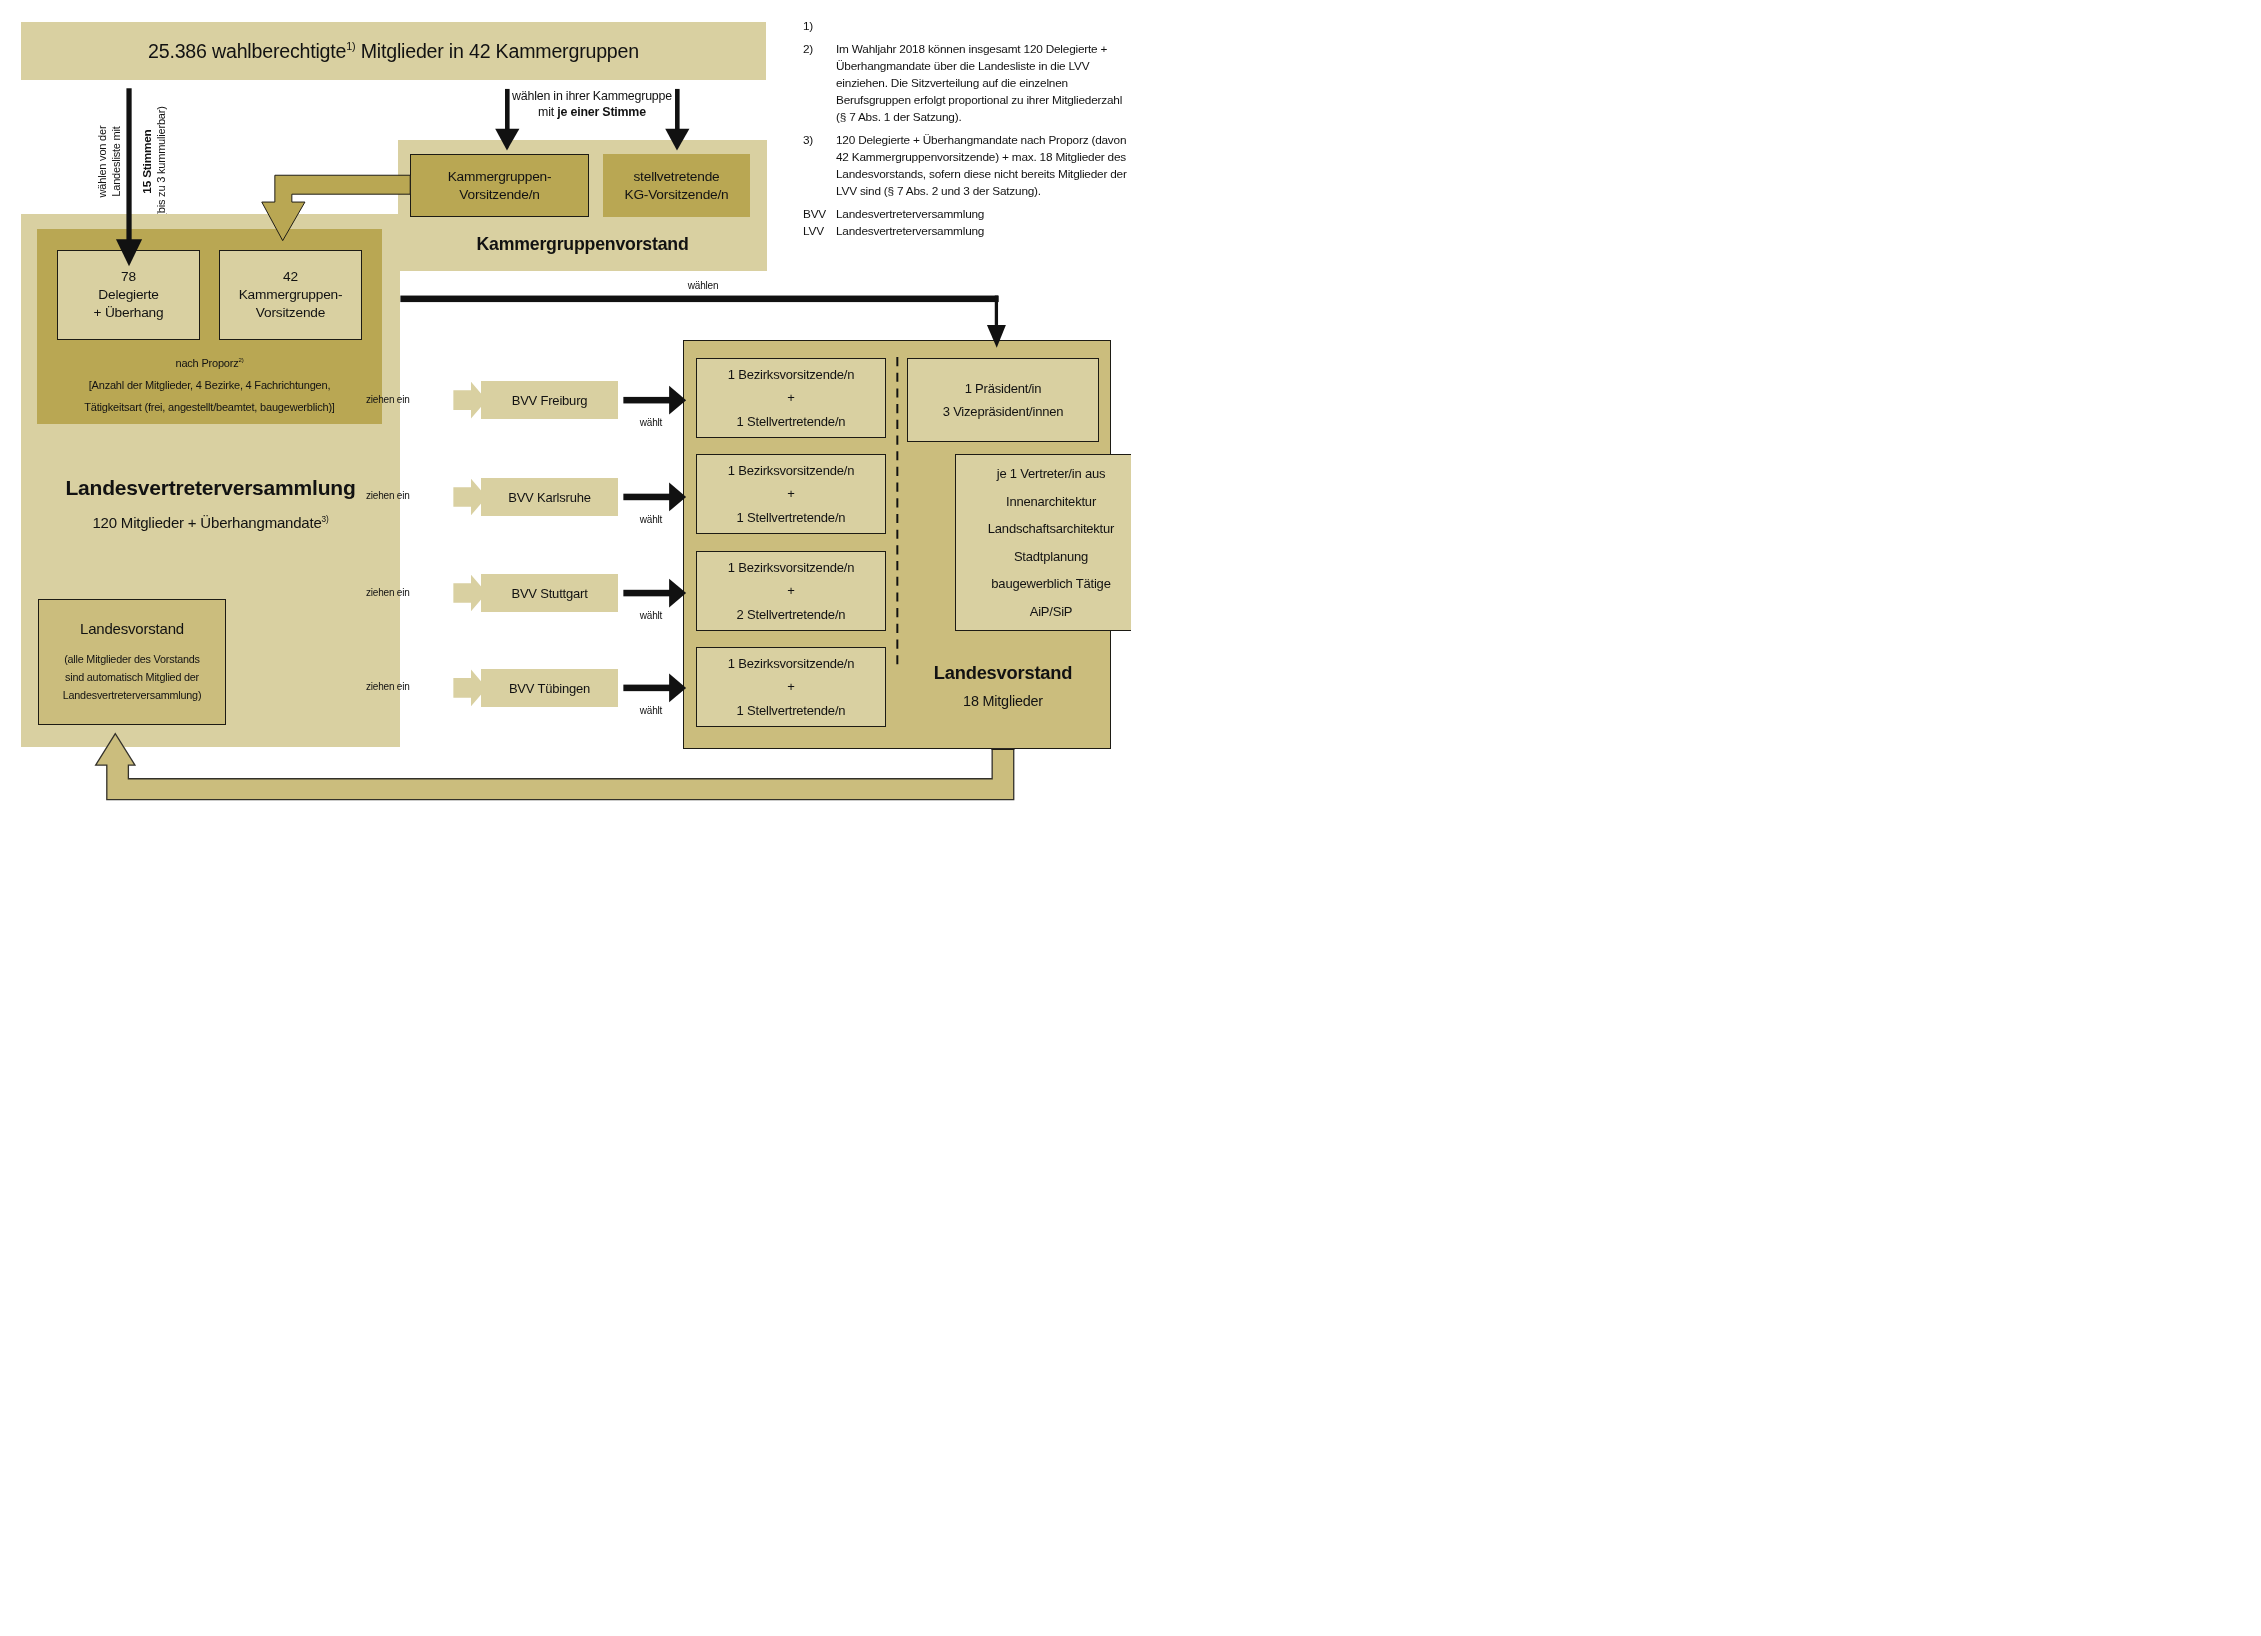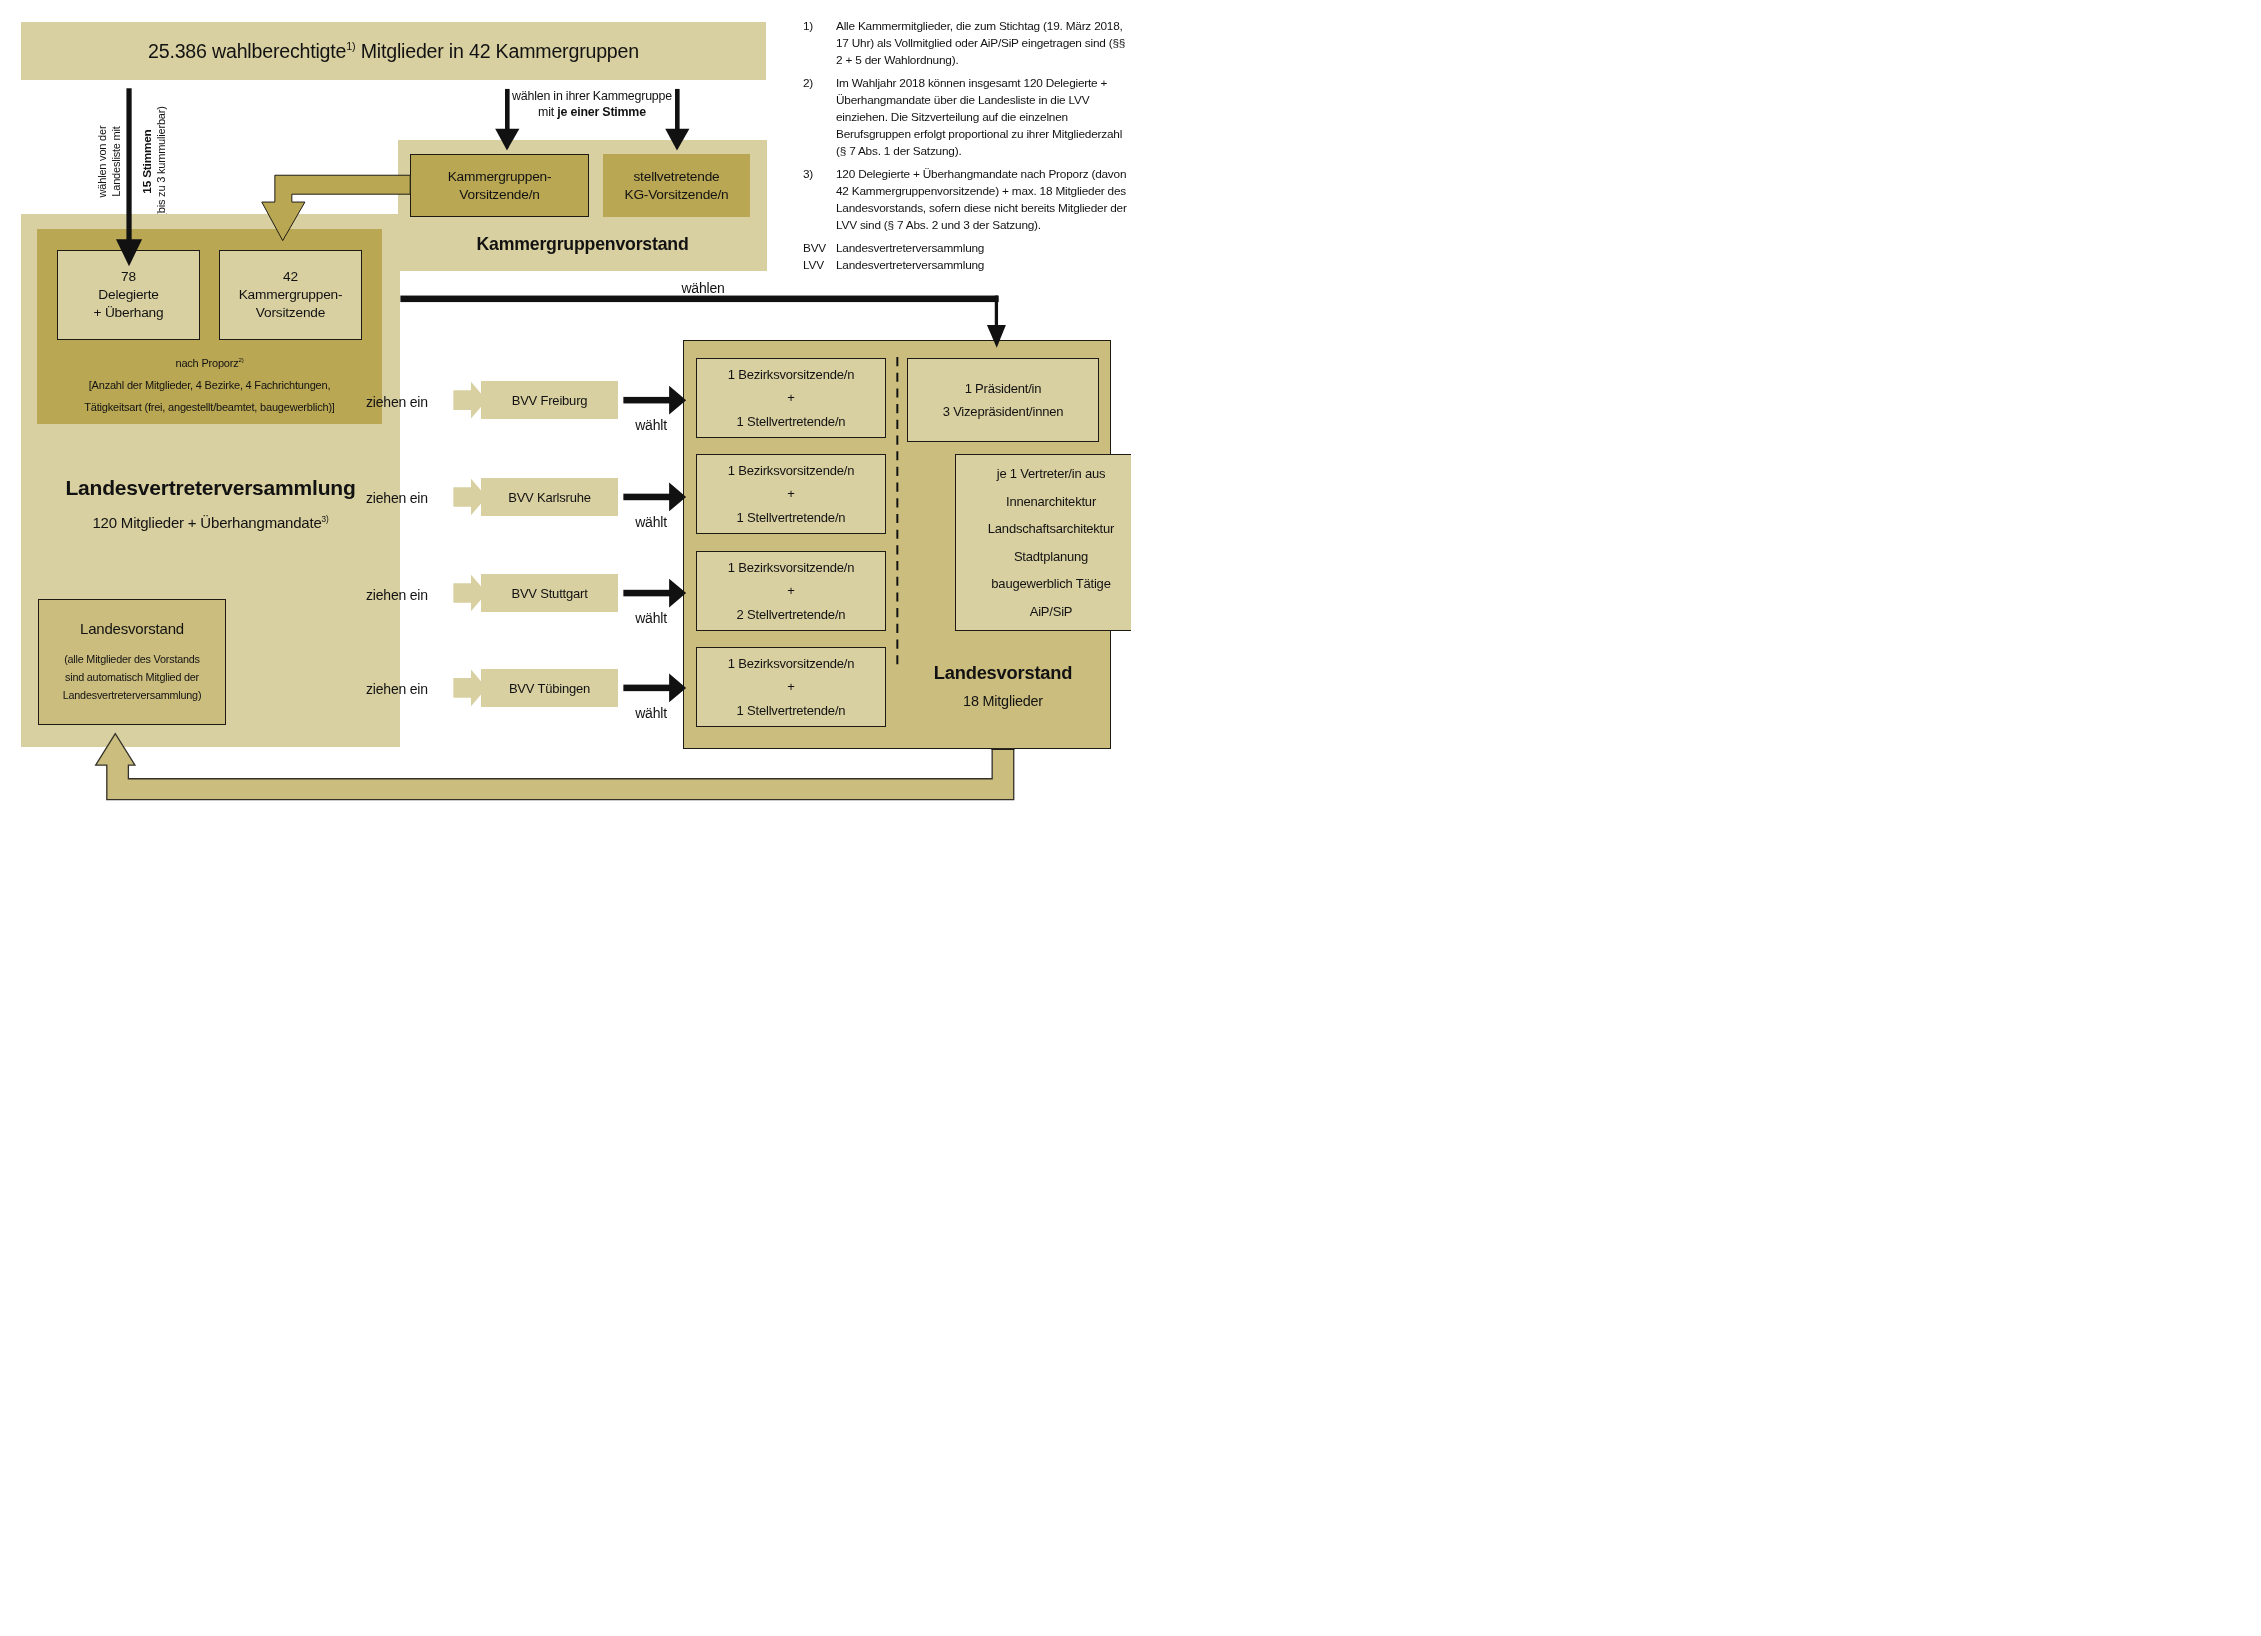--- a/index.html
+++ b/index.html
@@ -22,38 +22,37 @@
   .fn-num{width:33px;flex:0 0 33px;}
   .fn-text{flex:1;}
   .legend-row{display:flex;}
   .legend-abbr{width:33px;flex:0 0 33px;}
   
   .vlabel{position:absolute;width:155px;text-align:center;transform:rotate(-90deg);transform-origin:top left;font-size:11px;line-height:14.4px;}
   
   .b{font-weight:bold;}
   
   #arrows{position:absolute;left:0;top:0;width:1131px;height:818px;pointer-events:none;}
-  .small-label{font-size:14px;white-space:nowrap;}
+  .small-label{font-size:10px;white-space:nowrap;}
 </style>
 </head>
 <body>
 
 <div id="page">
 
   <div id="banner" class="box light center condensed">
     <div>
       <span>25.386 wahlberechtigte</span><sup class="fn">1)</sup>
       <span>Mitglieder in 42 Kammergruppen</span>
     </div>
   </div>
 
   <div id="footnotes" class="abs condensed">
     <div class="fn-row">
       <div class="fn-num">1)</div>
-      <div class="fn-text">Alle Kammermitglieder, die zum Stichtag (19. März 2018, 17 Uhr) als Vollmitglied oder AiP/SiP eingetragen sind (§§ 2 + 5 der Wahlordnung).</div>
     </div>
     <div class="fn-row">
       <div class="fn-num">2)</div>
       <div class="fn-text">Im Wahljahr 2018 können insgesamt 120 Delegierte + Überhangmandate über die Landesliste in die LVV einziehen. Die Sitzverteilung auf die einzelnen Berufsgruppen erfolgt proportional zu ihrer Mitgliederzahl (§ 7 Abs. 1 der Satzung).</div>
     </div>
     <div class="fn-row">
       <div class="fn-num">3)</div>
       <div class="fn-text">120 Delegierte + Überhangmandate nach Proporz (davon 42 Kammergruppenvorsitzende) + max. 18 Mitglieder des Landesvorstands, sofern diese nicht bereits Mitglieder der LVV sind (§ 7 Abs. 2 und 3 der Satzung).</div>
     </div>
     <div class="legend-row">

